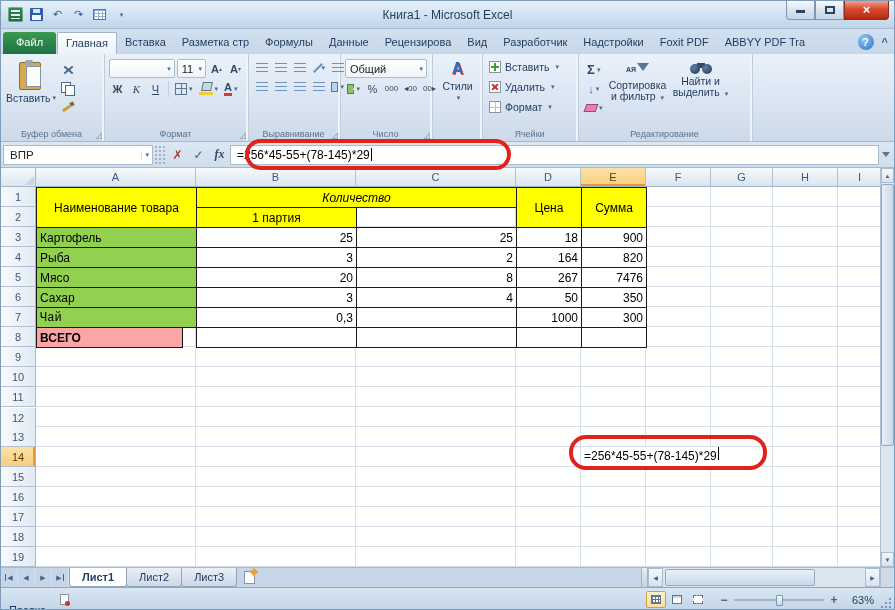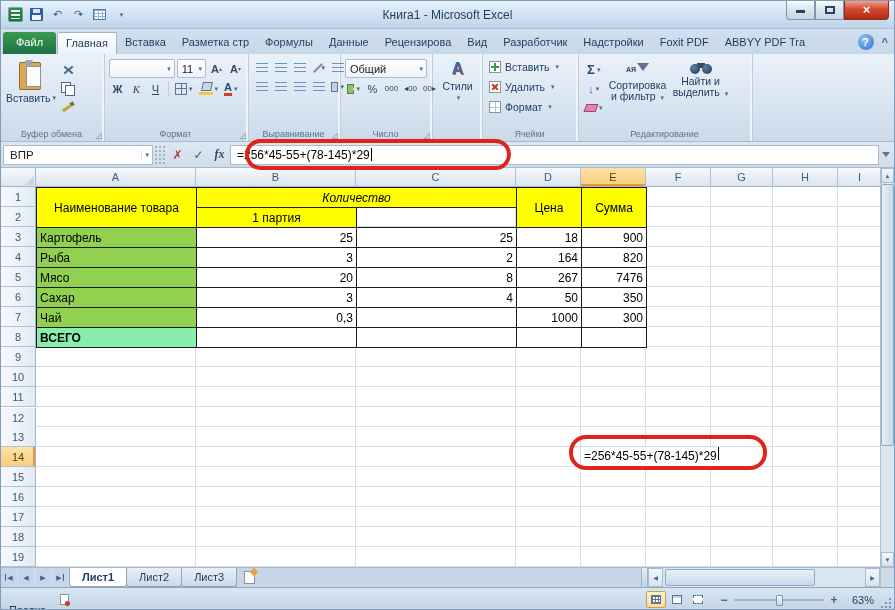--- a/index.html
+++ b/index.html
@@ -584,26 +584,26 @@
       <div class="g-cell" style="left: 35px; top: 99px; width: 161px; height: 21px; background: rgb(146, 208, 80); justify-content: flex-start;">Мясо</div>
       <div class="g-cell" style="left: 195px; top: 99px; width: 161px; height: 21px; justify-content: flex-end;">20</div>
       <div class="g-cell" style="left: 355px; top: 99px; width: 161px; height: 21px; justify-content: flex-end;">8</div>
       <div class="g-cell" style="left: 515px; top: 99px; width: 66px; height: 21px; justify-content: flex-end;">267</div>
       <div class="g-cell" style="left: 580px; top: 99px; width: 66px; height: 21px; justify-content: flex-end;">7476</div>
       <div class="g-cell" style="left: 35px; top: 119px; width: 161px; height: 21px; background: rgb(146, 208, 80); justify-content: flex-start;">Сахар</div>
       <div class="g-cell" style="left: 195px; top: 119px; width: 161px; height: 21px; justify-content: flex-end;">3</div>
       <div class="g-cell" style="left: 355px; top: 119px; width: 161px; height: 21px; justify-content: flex-end;">4</div>
       <div class="g-cell" style="left: 515px; top: 119px; width: 66px; height: 21px; justify-content: flex-end;">50</div>
       <div class="g-cell" style="left: 580px; top: 119px; width: 66px; height: 21px; justify-content: flex-end;">350</div>
-      <div class="g-cell" style="left: 35px; top: 139px; width: 161px; height: 21px; background: rgb(146, 208, 80); justify-content: flex-start;">Чай</div>
+      <div class="g-cell" style="left: 35px; top: 139px; width: 161px; height: 21px; background: rgb(146, 208, 80); justify-content: flex-start; font-family: Liberation Mono, monospace;">Чай</div>
       <div class="g-cell" style="left: 195px; top: 139px; width: 161px; height: 21px; justify-content: flex-end;">0,3</div>
       <div class="g-cell" style="left: 355px; top: 139px; width: 161px; height: 21px; justify-content: flex-start;"></div>
       <div class="g-cell" style="left: 515px; top: 139px; width: 66px; height: 21px; justify-content: flex-end;">1000</div>
       <div class="g-cell" style="left: 580px; top: 139px; width: 66px; height: 21px; justify-content: flex-end;">300</div>
-      <div class="g-cell" style="left: 35px; top: 159px; width: 161px; height: 21px; background: #86efac; justify-content: flex-start; font-weight: bold;">ВСЕГО</div>
+      <div class="g-cell" style="left: 35px; top: 159px; width: 147px; height: 21px; background: #fca5a5; justify-content: flex-start; font-weight: bold;">ВСЕГО</div>
       <div class="g-cell" style="left: 195px; top: 159px; width: 161px; height: 21px; justify-content: flex-start;"></div>
       <div class="g-cell" style="left: 355px; top: 159px; width: 161px; height: 21px; justify-content: flex-start;"></div>
       <div class="g-cell" style="left: 515px; top: 159px; width: 66px; height: 21px; justify-content: flex-start;"></div>
       <div class="g-cell" style="left: 580px; top: 159px; width: 66px; height: 21px; justify-content: flex-start;"></div>
       <div class="g-edit" style="left: 580px; top: 279px; height: 20px;">=256*45-55+(78-145)*29<span class="caret-line"></span></div>
     </div>
 
   <div class="vscroll">
     <div class="vs-btn vs-up">
         <span class="tiny-arrow">▲</span>

